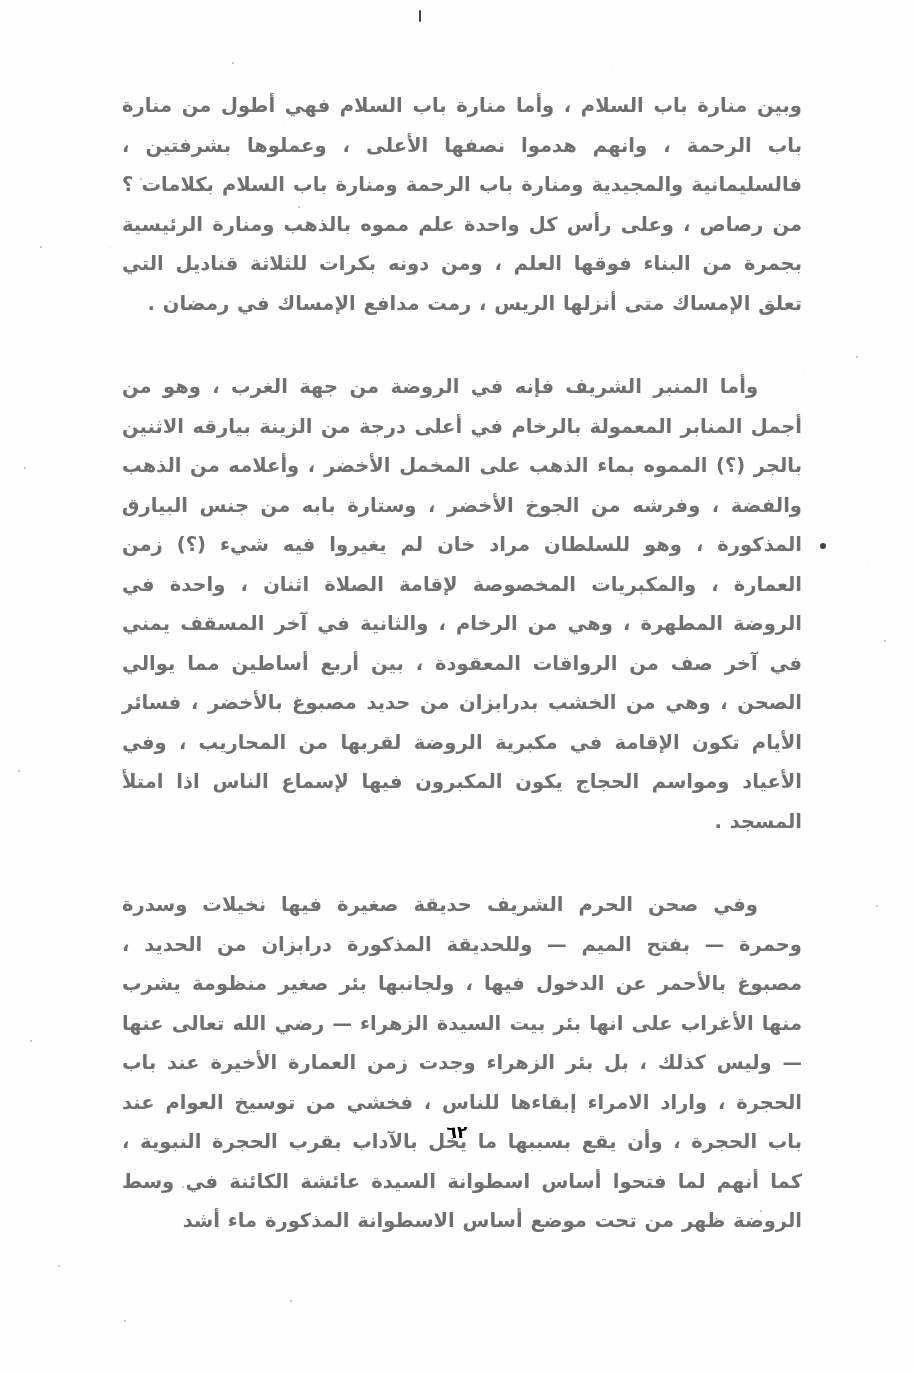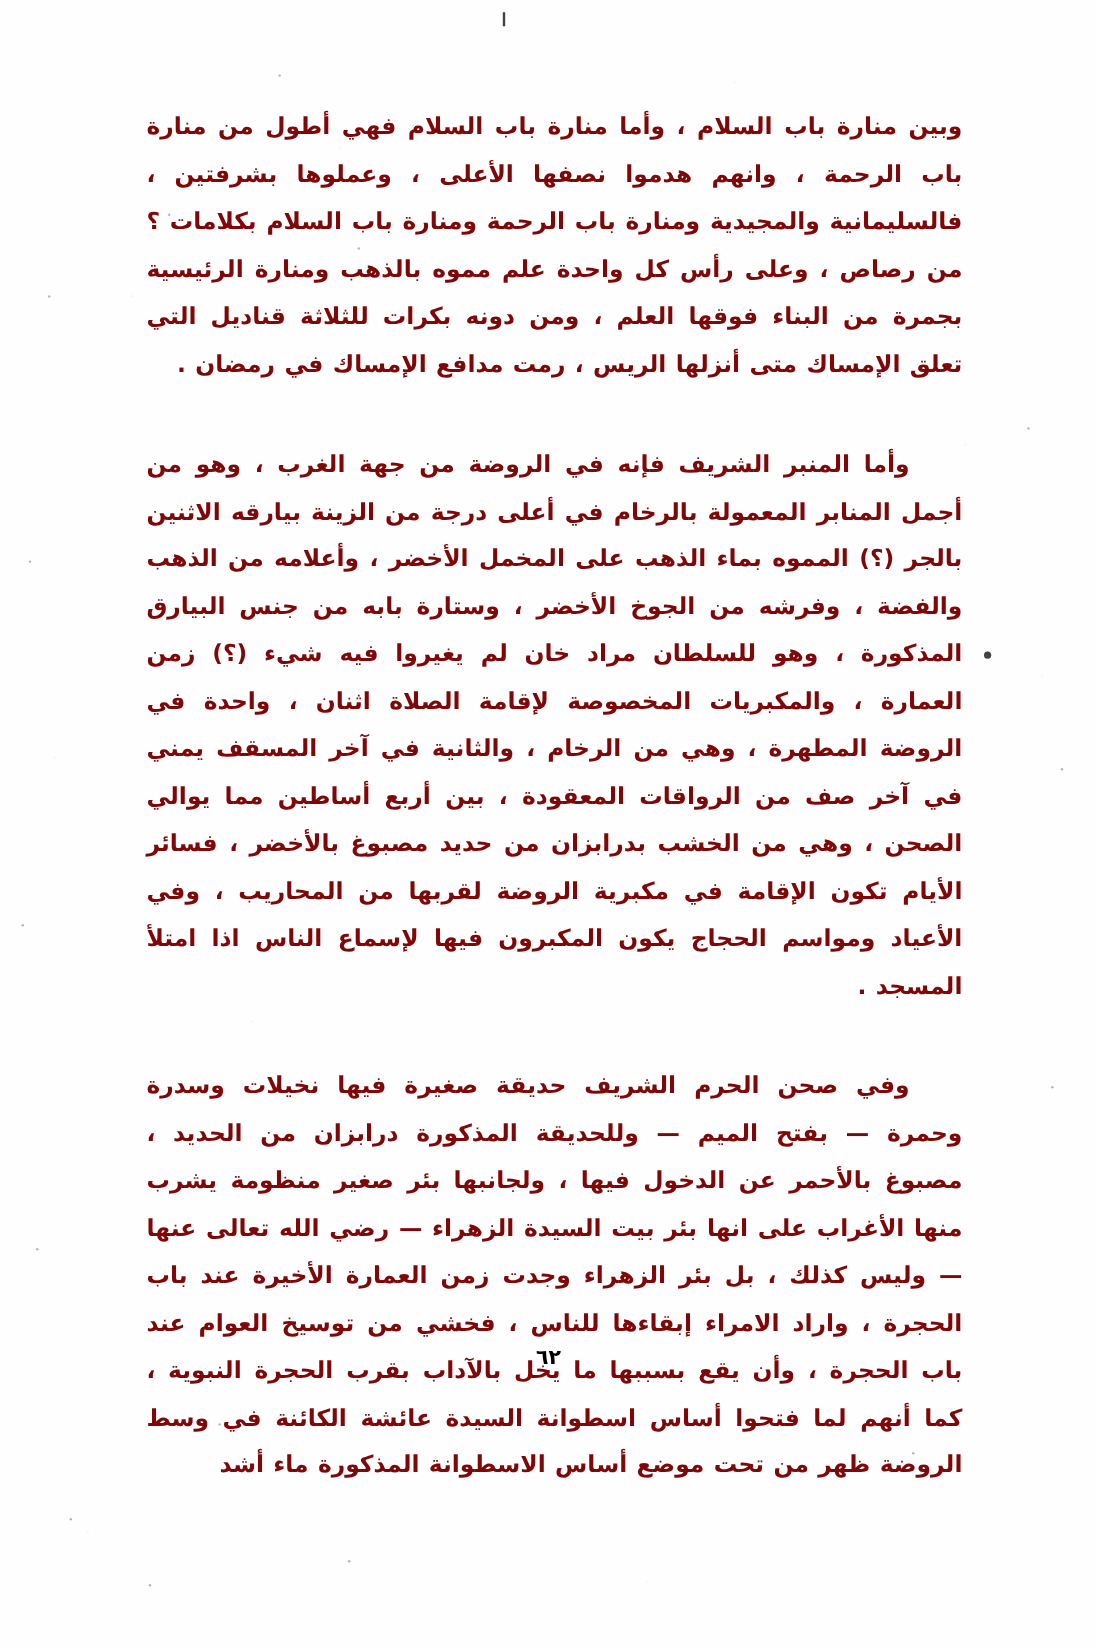--- a/index.html
+++ b/index.html
@@ -51,21 +51,21 @@
     left: 122px;
     direction: rtl;
     text-align: justify;
     text-align-last: justify;
   }
 
   .para {
     margin: 0 0 31px 0;
     font-size: 19.5px;
     line-height: 39.5px;
-    color: #7f1d1d;
+    color: #737373;
     letter-spacing: 0px;
     word-spacing: 1px;
     text-align: justify;
     font-weight: 600;
     
     filter: contrast(1.22) blur(0.18px);
     -webkit-font-smoothing: none;
   }
 
   .para.indent {

